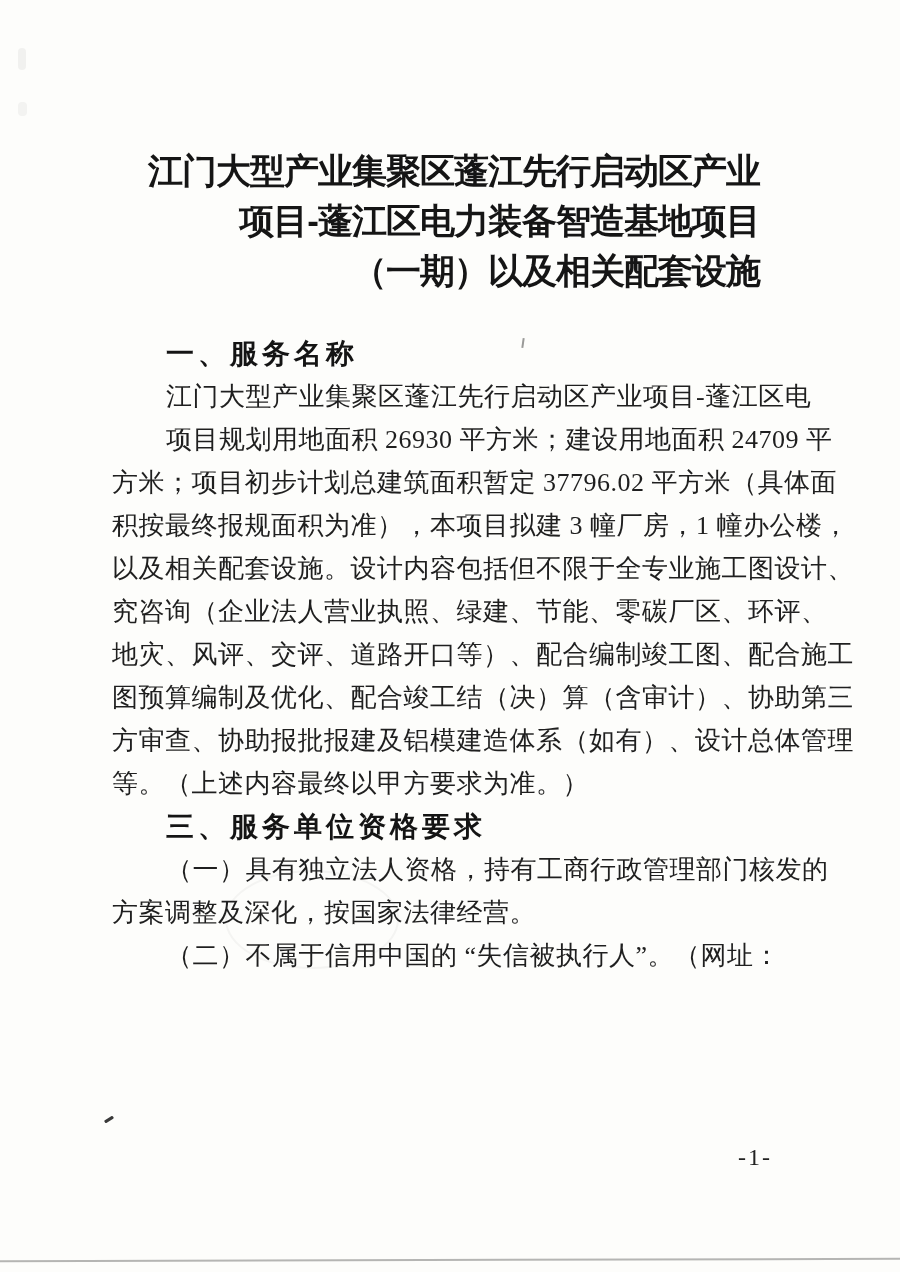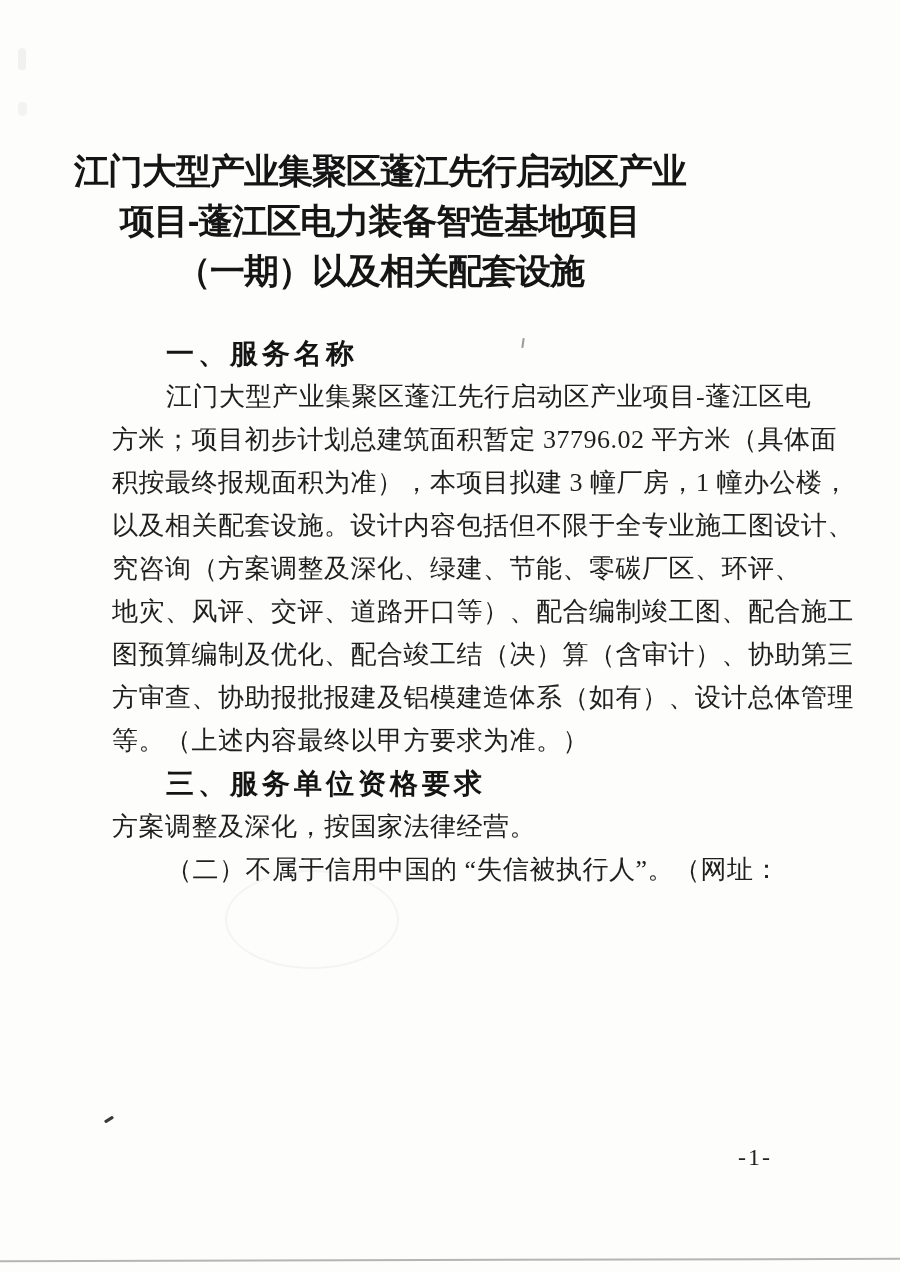--- a/index.html
+++ b/index.html
@@ -15,21 +15,21 @@
     background: #fdfdfb;
     overflow: hidden;
     color: #1d1d1d;
   }
   
   .title-block {
     position: absolute;
     top: 146px;
     left: 0;
     width: 760px;
-    text-align: center;
+    text-align: right;
   }
   .title-line {
     height: 50px;
     line-height: 50px;
     font-family: "Liberation Sans", "DejaVu Sans", sans-serif;
     font-size: 35px;
     font-weight: 700;
     letter-spacing: -1px;
     color: #151515;
     white-space: nowrap;
@@ -136,29 +136,31 @@
 
   <div class="title-block">
     <div class="title-line">江门大型产业集聚区蓬江先行启动区产业</div>
     <div class="title-line">项目-蓬江区电力装备智造基地项目</div>
     <div class="title-line">（一期）以及相关配套设施</div>
   </div>
 
   <div class="content" id="content">
       <div class="line heading-line indent">一、服务名称</div>
       <div class="line body-line indent">江门大型产业集聚区蓬江先行启动区产业项目-蓬江区电</div>
+      <div class="line body-line indent">项目规划用地面积 26930 平方米；建设用地面积 24709 平</div>
       <div class="line body-line">方米；项目初步计划总建筑面积暂定 37796.02 平方米（具体面</div>
       <div class="line body-line">积按最终报规面积为准），本项目拟建 3 幢厂房，1 幢办公楼，</div>
       <div class="line body-line">以及相关配套设施。设计内容包括但不限于全专业施工图设计、</div>
-      <div class="line body-line">究咨询（方案调整及深化、绿建、节能、零碳厂区、环评、</div>
+      <div class="line body-line">究咨询（企业法人营业执照、绿建、节能、零碳厂区、环评、</div>
       <div class="line body-line">地灾、风评、交评、道路开口等）、配合编制竣工图、配合施工</div>
       <div class="line body-line">图预算编制及优化、配合竣工结（决）算（含审计）、协助第三</div>
       <div class="line body-line">方审查、协助报批报建及铝模建造体系（如有）、设计总体管理</div>
       <div class="line body-line">等。（上述内容最终以甲方要求为准。）</div>
       <div class="line heading-line indent">三、服务单位资格要求</div>
+      <div class="line body-line indent">（一）具有独立法人资格，持有工商行政管理部门核发的</div>
       <div class="line body-line">方案调整及深化，按国家法律经营。</div>
       <div class="line body-line indent">（二）不属于信用中国的 “失信被执行人”。（网址：</div>
     </div>
 
   <div class="page-number">-1-</div>
 
   <div class="scan-bottom-line"></div>
   <div class="scan-tick"></div>
   <div class="scan-speck"></div>
   <div class="scan-smudge"></div>

